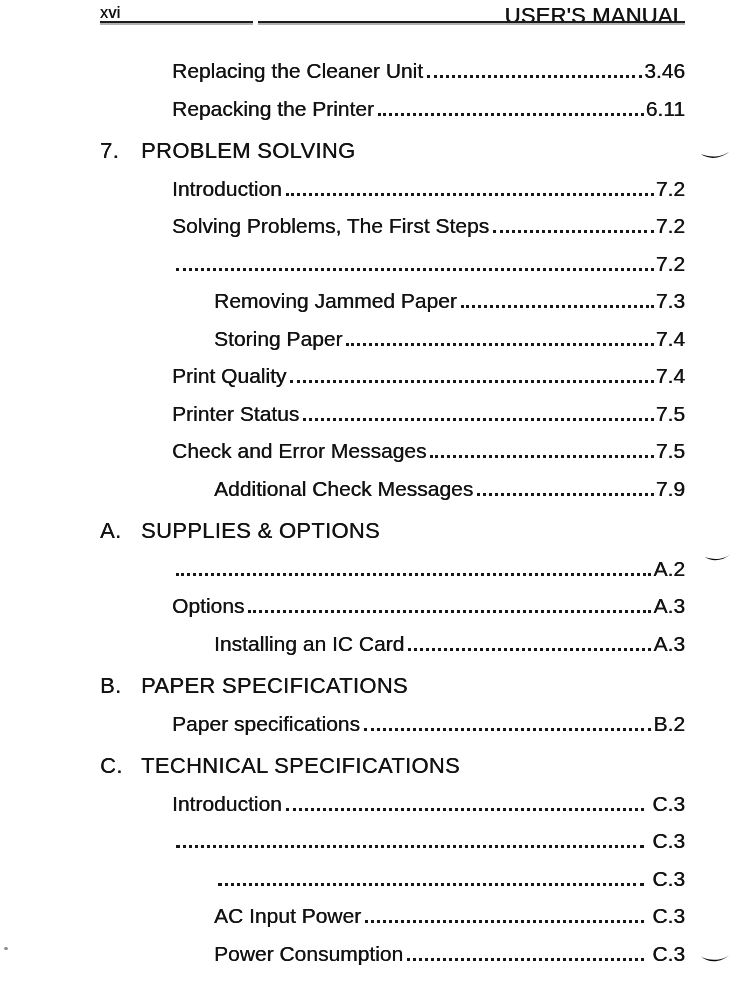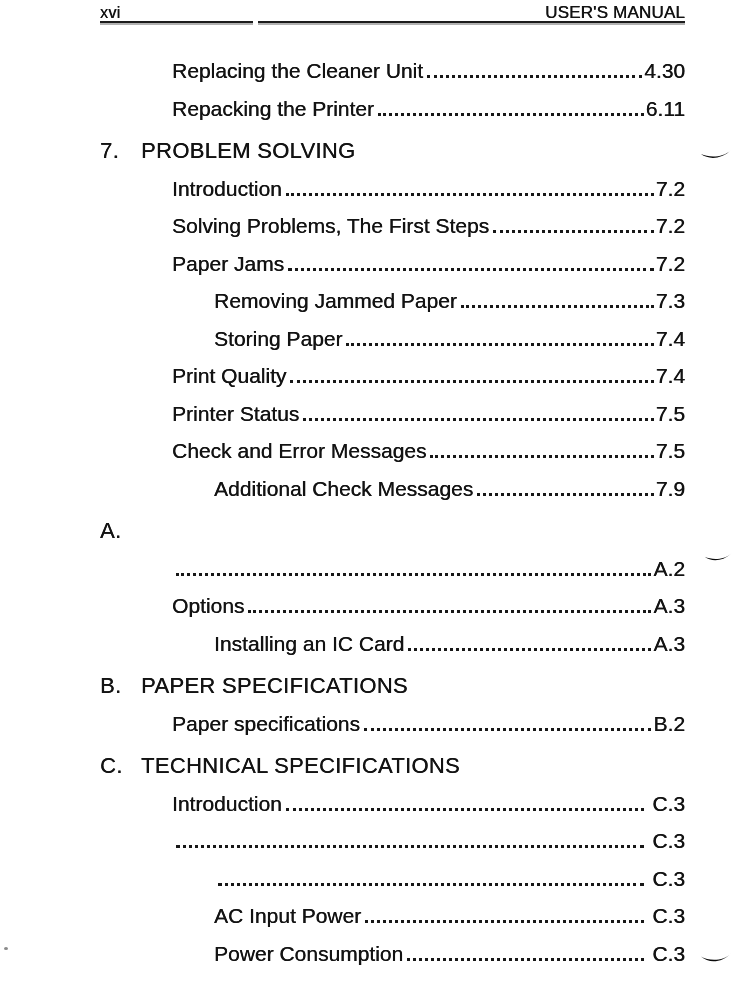--- a/index.html
+++ b/index.html
@@ -17,21 +17,21 @@
     left: 100px;
     top: 4px;
     font-size: 16px;
     letter-spacing: 0.3px;
     text-shadow: 0.35px 0 0 #131313;
   }
   .manual {
     position: absolute;
     right: 54px;
     top: 3px;
-    font-size: 17px;
+    font-size: 22px;
     letter-spacing: 0.2px;
     text-shadow: 0.4px 0 0 #131313;
   }
   .rule {
     position: absolute;
     top: 21px;
     height: 2px;
     background: #1c1c1c;
     box-shadow: 0 2px 0 rgba(115,115,115,0.55);
   }
@@ -101,21 +101,21 @@
 
   <span class="manual">USER'S MANUAL</span>
 
   <div class="rule rule-left"></div>
   <div class="rule rule-right"></div>
 
   <main class="toc">
       <div class="row entry lvl1">
         <span class="label">Replacing the Cleaner Unit</span>
         <span class="leader"></span>
-        <span class="pageno">4.30</span>
+        <span class="pageno">3.46</span>
       </div>
       <div class="row entry lvl1">
         <span class="label">Repacking the Printer</span>
         <span class="leader"></span>
         <span class="pageno">6.11</span>
       </div>
       <div class="row heading">
         <span class="num">7.</span>
         <span class="stitle">PROBLEM SOLVING</span>
       </div>
@@ -123,21 +123,20 @@
         <span class="label">Introduction</span>
         <span class="leader"></span>
         <span class="pageno">7.2</span>
       </div>
       <div class="row entry lvl1">
         <span class="label">Solving Problems, The First Steps</span>
         <span class="leader"></span>
         <span class="pageno">7.2</span>
       </div>
       <div class="row entry lvl1">
-        <span class="label">Paper Jams</span>
         <span class="leader"></span>
         <span class="pageno">7.2</span>
       </div>
       <div class="row entry lvl2">
         <span class="label">Removing Jammed Paper</span>
         <span class="leader"></span>
         <span class="pageno">7.3</span>
       </div>
       <div class="row entry lvl2">
         <span class="label">Storing Paper</span>
@@ -159,20 +158,21 @@
         <span class="leader"></span>
         <span class="pageno">7.5</span>
       </div>
       <div class="row entry lvl2">
         <span class="label">Additional Check Messages</span>
         <span class="leader"></span>
         <span class="pageno">7.9</span>
       </div>
       <div class="row heading">
         <span class="num">A.</span>
+        <span class="stitle">SUPPLIES &amp; OPTIONS</span>
       </div>
       <div class="row entry lvl1">
         <span class="leader"></span>
         <span class="pageno">A.2</span>
       </div>
       <div class="row entry lvl1">
         <span class="label">Options</span>
         <span class="leader"></span>
         <span class="pageno">A.3</span>
       </div>

